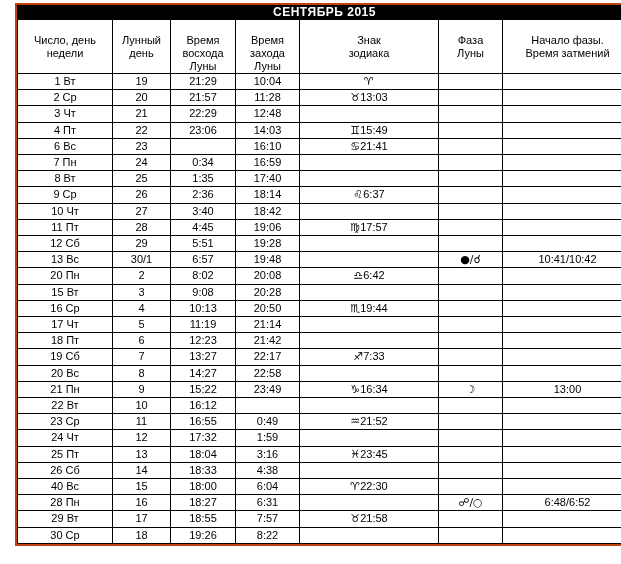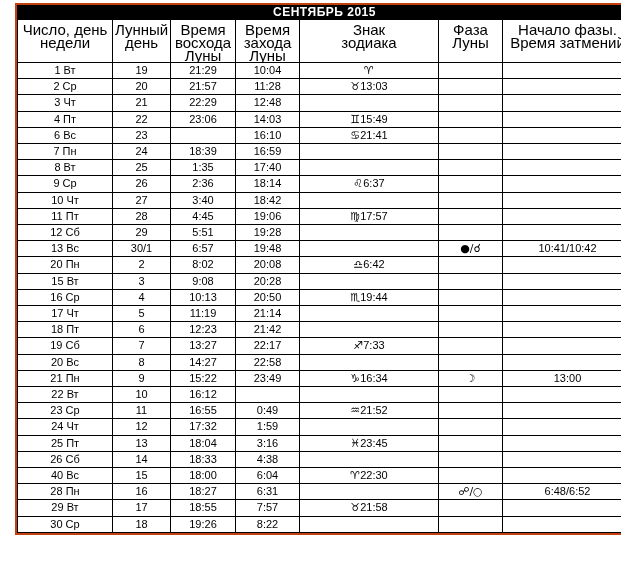--- a/index.html
+++ b/index.html
@@ -47,24 +47,24 @@
   table.cal-table th,
   table.cal-table td {
     border: 1.5px solid #000000;
     padding: 0;
     text-align: center;
     background: #ffffff;
     overflow: hidden;
   }
   table.cal-table th {
     font-weight: normal;
-    font-size: 15px;
+    font-size: 11px;
     line-height: 13px;
     vertical-align: top;
-    padding-top: 3px;
+    padding-top: 14px;
     height: 38px;
     white-space: pre-line;
   }
   table.cal-table td {
     font-size: 11px;
     height: 15.2px;
     line-height: 15.2px;
     vertical-align: middle;
     white-space: nowrap;
   }
@@ -157,21 +157,21 @@
             <td>23</td>
             <td></td>
             <td>16:10</td>
             <td><span class="sym">♋</span><span class="zodiac-time">21:41</span></td>
             <td></td>
             <td></td>
           </tr>
           <tr>
             <td>7 Пн</td>
             <td>24</td>
-            <td>18:39</td>
+            <td>0:34</td>
             <td>16:59</td>
             <td></td>
             <td></td>
             <td></td>
           </tr>
           <tr>
             <td>8 Вт</td>
             <td>25</td>
             <td>1:35</td>
             <td>17:40</td>

